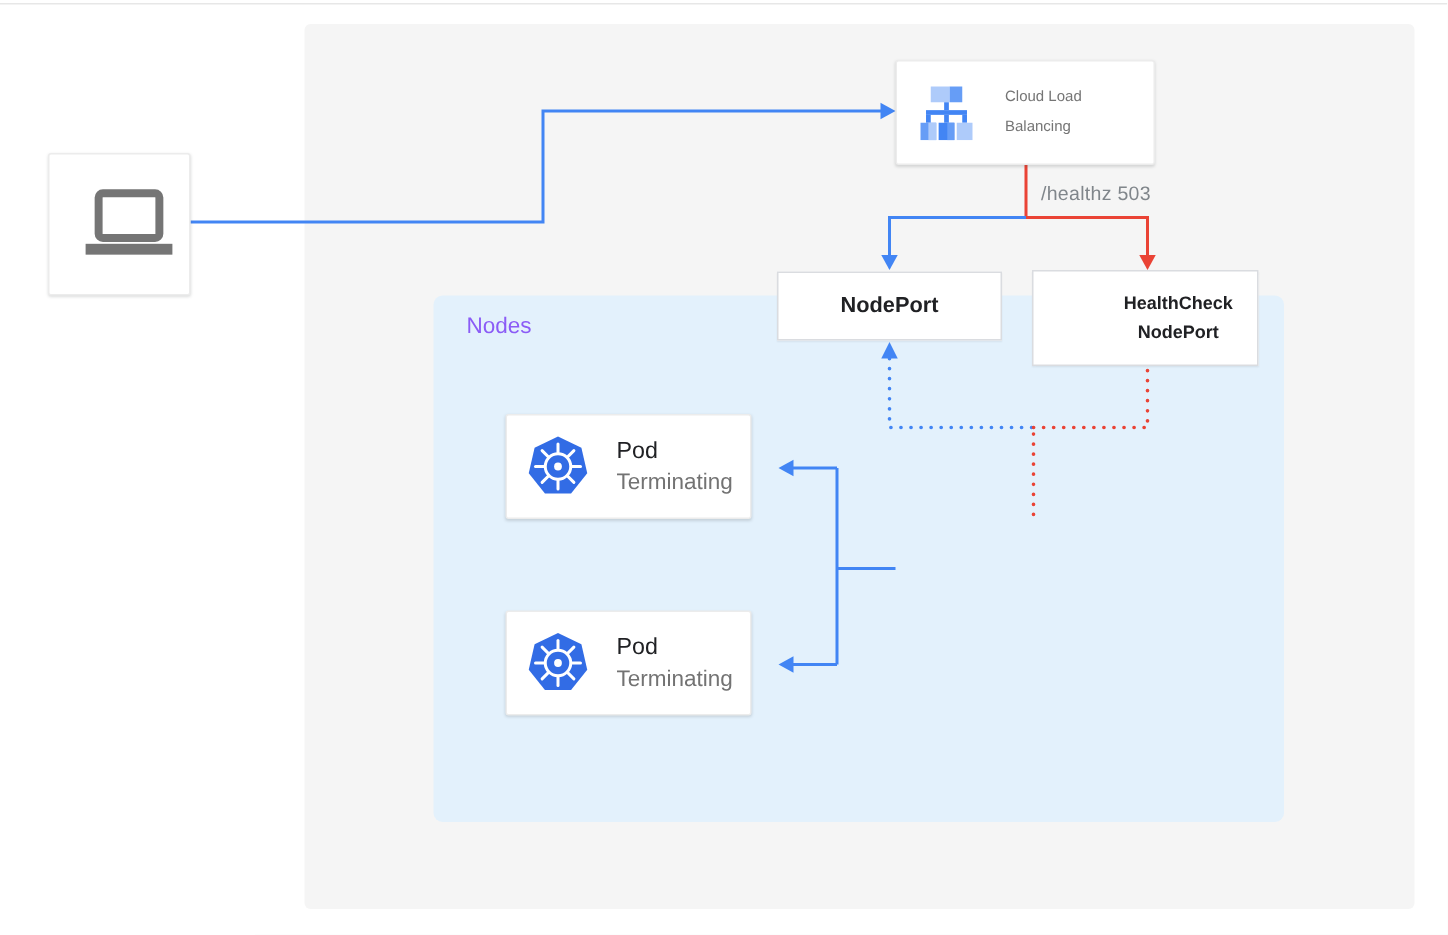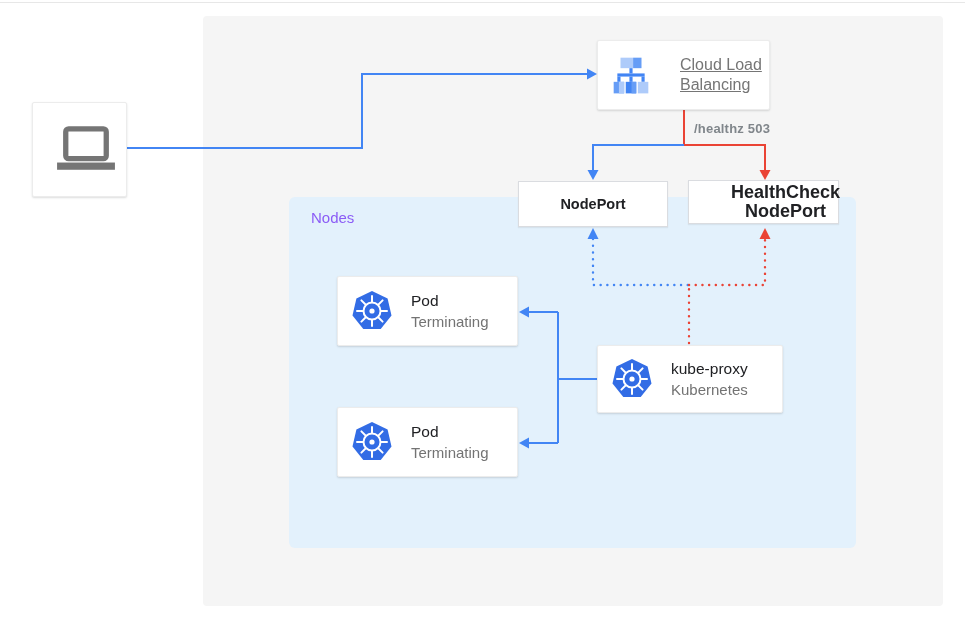--- a/index.html
+++ b/index.html
@@ -25,33 +25,33 @@
   .port-box{
     position:absolute;background:#ffffff;z-index:3;
     border:1px solid #dadce0;box-sizing:border-box;
     box-shadow:0 1px 1px rgba(60,64,67,.08);
     display:flex;align-items:center;justify-content:center;
     text-align:center;font-weight:bold;color:#202124;
   }
   .client-box{left:32px;top:102px;width:95px;height:95px;justify-content:center;}
   .clb-box{left:597px;top:40px;width:173px;height:70px;}
   .clb-box .icon{margin-left:14px;flex:none;}
-  .clb-title{margin-left:28px;width:90px;font-size:16px;line-height:20px;color:#757575;text-decoration:underline;}
+  .clb-title{margin-left:18px;width:90px;font-size:10px;line-height:20px;color:#757575;}
   .nodeport-box{left:518px;top:181px;width:150px;height:46px;font-size:14.5px;}
-  .hc-box{left:688px;top:180px;width:151px;height:44px;font-size:18px;line-height:19px;flex-direction:column;padding-left:44px;}
+  .hc-box{left:688px;top:180px;width:151px;height:64px;font-size:12px;line-height:19px;flex-direction:column;padding-left:44px;}
   .hc-box span{display:block;}
-  .pod-box{width:181px;height:70px;}
+  .pod-box{width:164px;height:70px;}
   .pod1{left:337px;top:276px;}
   .pod2{left:337px;top:407px;}
   .kproxy-box{left:597px;top:345px;width:186px;height:68px;}
   .card .icon{margin-left:12px;flex:none;display:block;}
   .card-text{margin-left:17px;}
   .card-title{font-size:15.5px;line-height:22px;color:#202124;}
   .card-sub{font-size:15px;line-height:20px;color:#737373;}
-  .healthz{position:absolute;left:694px;top:121px;z-index:3;font-size:13px;font-weight:bold;color:#80868b;letter-spacing:.2px;}
+  .healthz{position:absolute;left:694px;top:121px;z-index:3;font-size:13px;font-weight:normal;color:#80868b;letter-spacing:.2px;}
 </style>
 </head>
 <body>
 
 <div class="stage">
 
   <div class="top-rule"></div>
   <div class="gray-panel"></div>
 
   <div class="nodes-panel">
@@ -151,37 +151,16 @@
       </g>
       <circle cx="22" cy="22" r="8.5" fill="#326CE5" stroke="#ffffff" stroke-width="2"></circle>
       <circle cx="22" cy="22" r="2.6" fill="#ffffff"></circle>
     </svg>
     <div class="card-text">
       <div class="card-title">Pod</div>
       <div class="card-sub">Terminating</div>
     </div>
   </div>
 
-  <div class="card kproxy-box">
-    <svg class="icon" width="44" height="44" viewBox="0 0 44 44">
-      <polygon points="22,2 37.6,9.5 41.5,26.5 30.7,40 13.3,40 2.5,26.5 6.4,9.5" fill="#326CE5"></polygon>
-      <g stroke="#ffffff" stroke-width="2" stroke-linecap="round">
-        <line x1="22" y1="22" x2="37" y2="22"></line>
-          <line x1="22" y1="22" x2="32.6" y2="32.6"></line>
-        <line x1="22" y1="22" x2="22" y2="37"></line>
-          <line x1="22" y1="22" x2="11.4" y2="32.6"></line>
-        <line x1="22" y1="22" x2="7" y2="22"></line>
-          <line x1="22" y1="22" x2="11.4" y2="11.4"></line>
-        <line x1="22" y1="22" x2="22" y2="7"></line>
-          <line x1="22" y1="22" x2="32.6" y2="11.4"></line>
-      </g>
-      <circle cx="22" cy="22" r="8.5" fill="#326CE5" stroke="#ffffff" stroke-width="2"></circle>
-      <circle cx="22" cy="22" r="2.6" fill="#ffffff"></circle>
-    </svg>
-    <div class="card-text">
-      <div class="card-title">kube-proxy</div>
-      <div class="card-sub">Kubernetes</div>
-    </div>
-  </div>
 
   <div class="healthz">/healthz 503</div>
 
 </div>
 
 </body></html>

